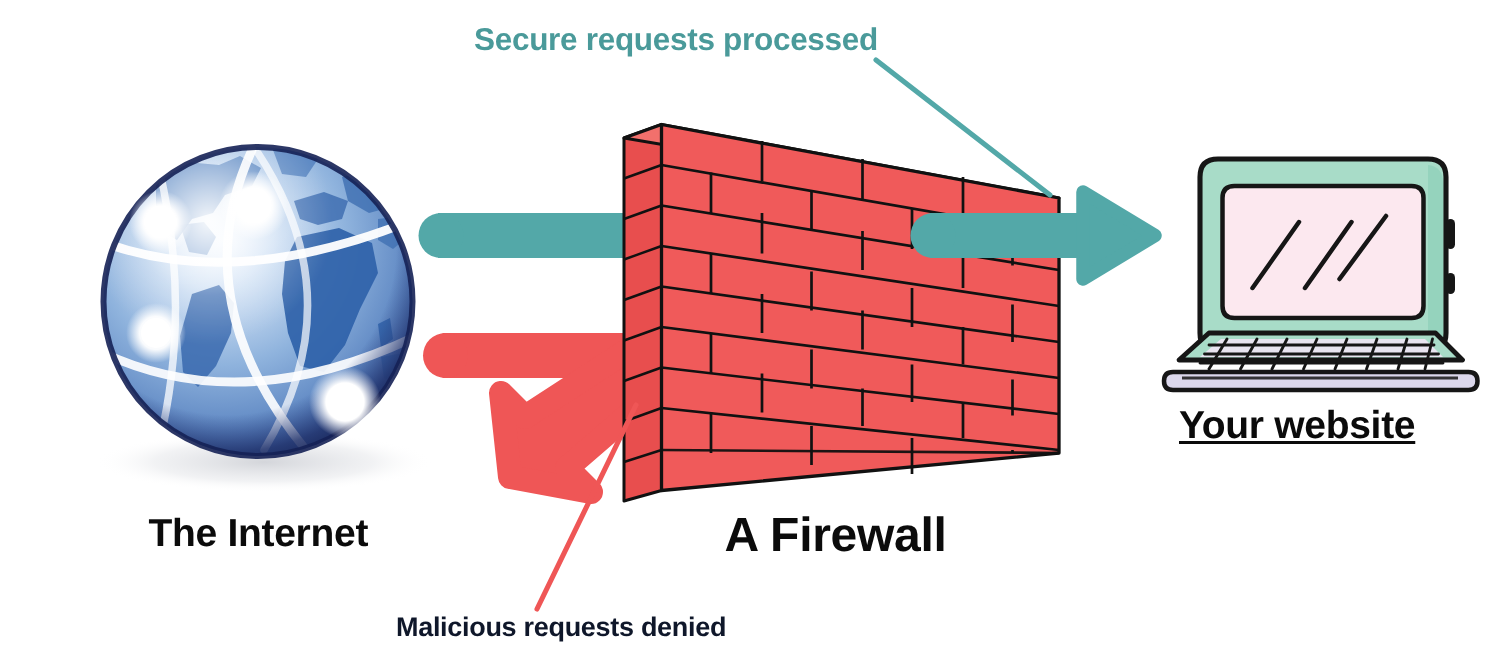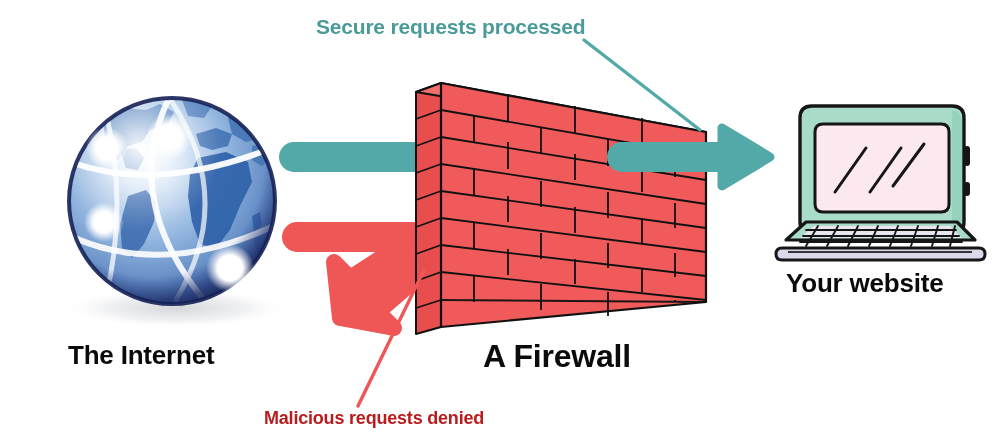--- a/index.html
+++ b/index.html
@@ -33,40 +33,41 @@
   #label-secure {
     left: 316px;
     top: 15px;
     font-size: 21px;
     color: #4a9a9a;
   }
   #label-malicious {
     left: 264px;
     top: 408px;
     font-size: 18px;
-    color: #b91c1c;
+    color: #0f172a;
     text-align: center;
   }
   #label-internet {
-    left: 68px;
+    left: 99px;
     top: 340px;
     font-size: 26px;
     color: #0b0b0b;
   }
   #label-firewall {
     left: 483px;
     top: 338px;
     font-size: 32px;
     color: #0b0b0b;
   }
   #label-website {
     left: 786px;
     top: 268px;
     font-size: 26px;
     color: #0b0b0b;
+    text-decoration: underline;
   }
 </style>
 </head>
 <body>
 
 <div id="stage">
 
   <svg id="scene" viewBox="0 0 1004 446" xmlns="http://www.w3.org/2000/svg">
     <defs>
       <radialGradient id="globeBody" cx="38%" cy="30%" r="78%">

